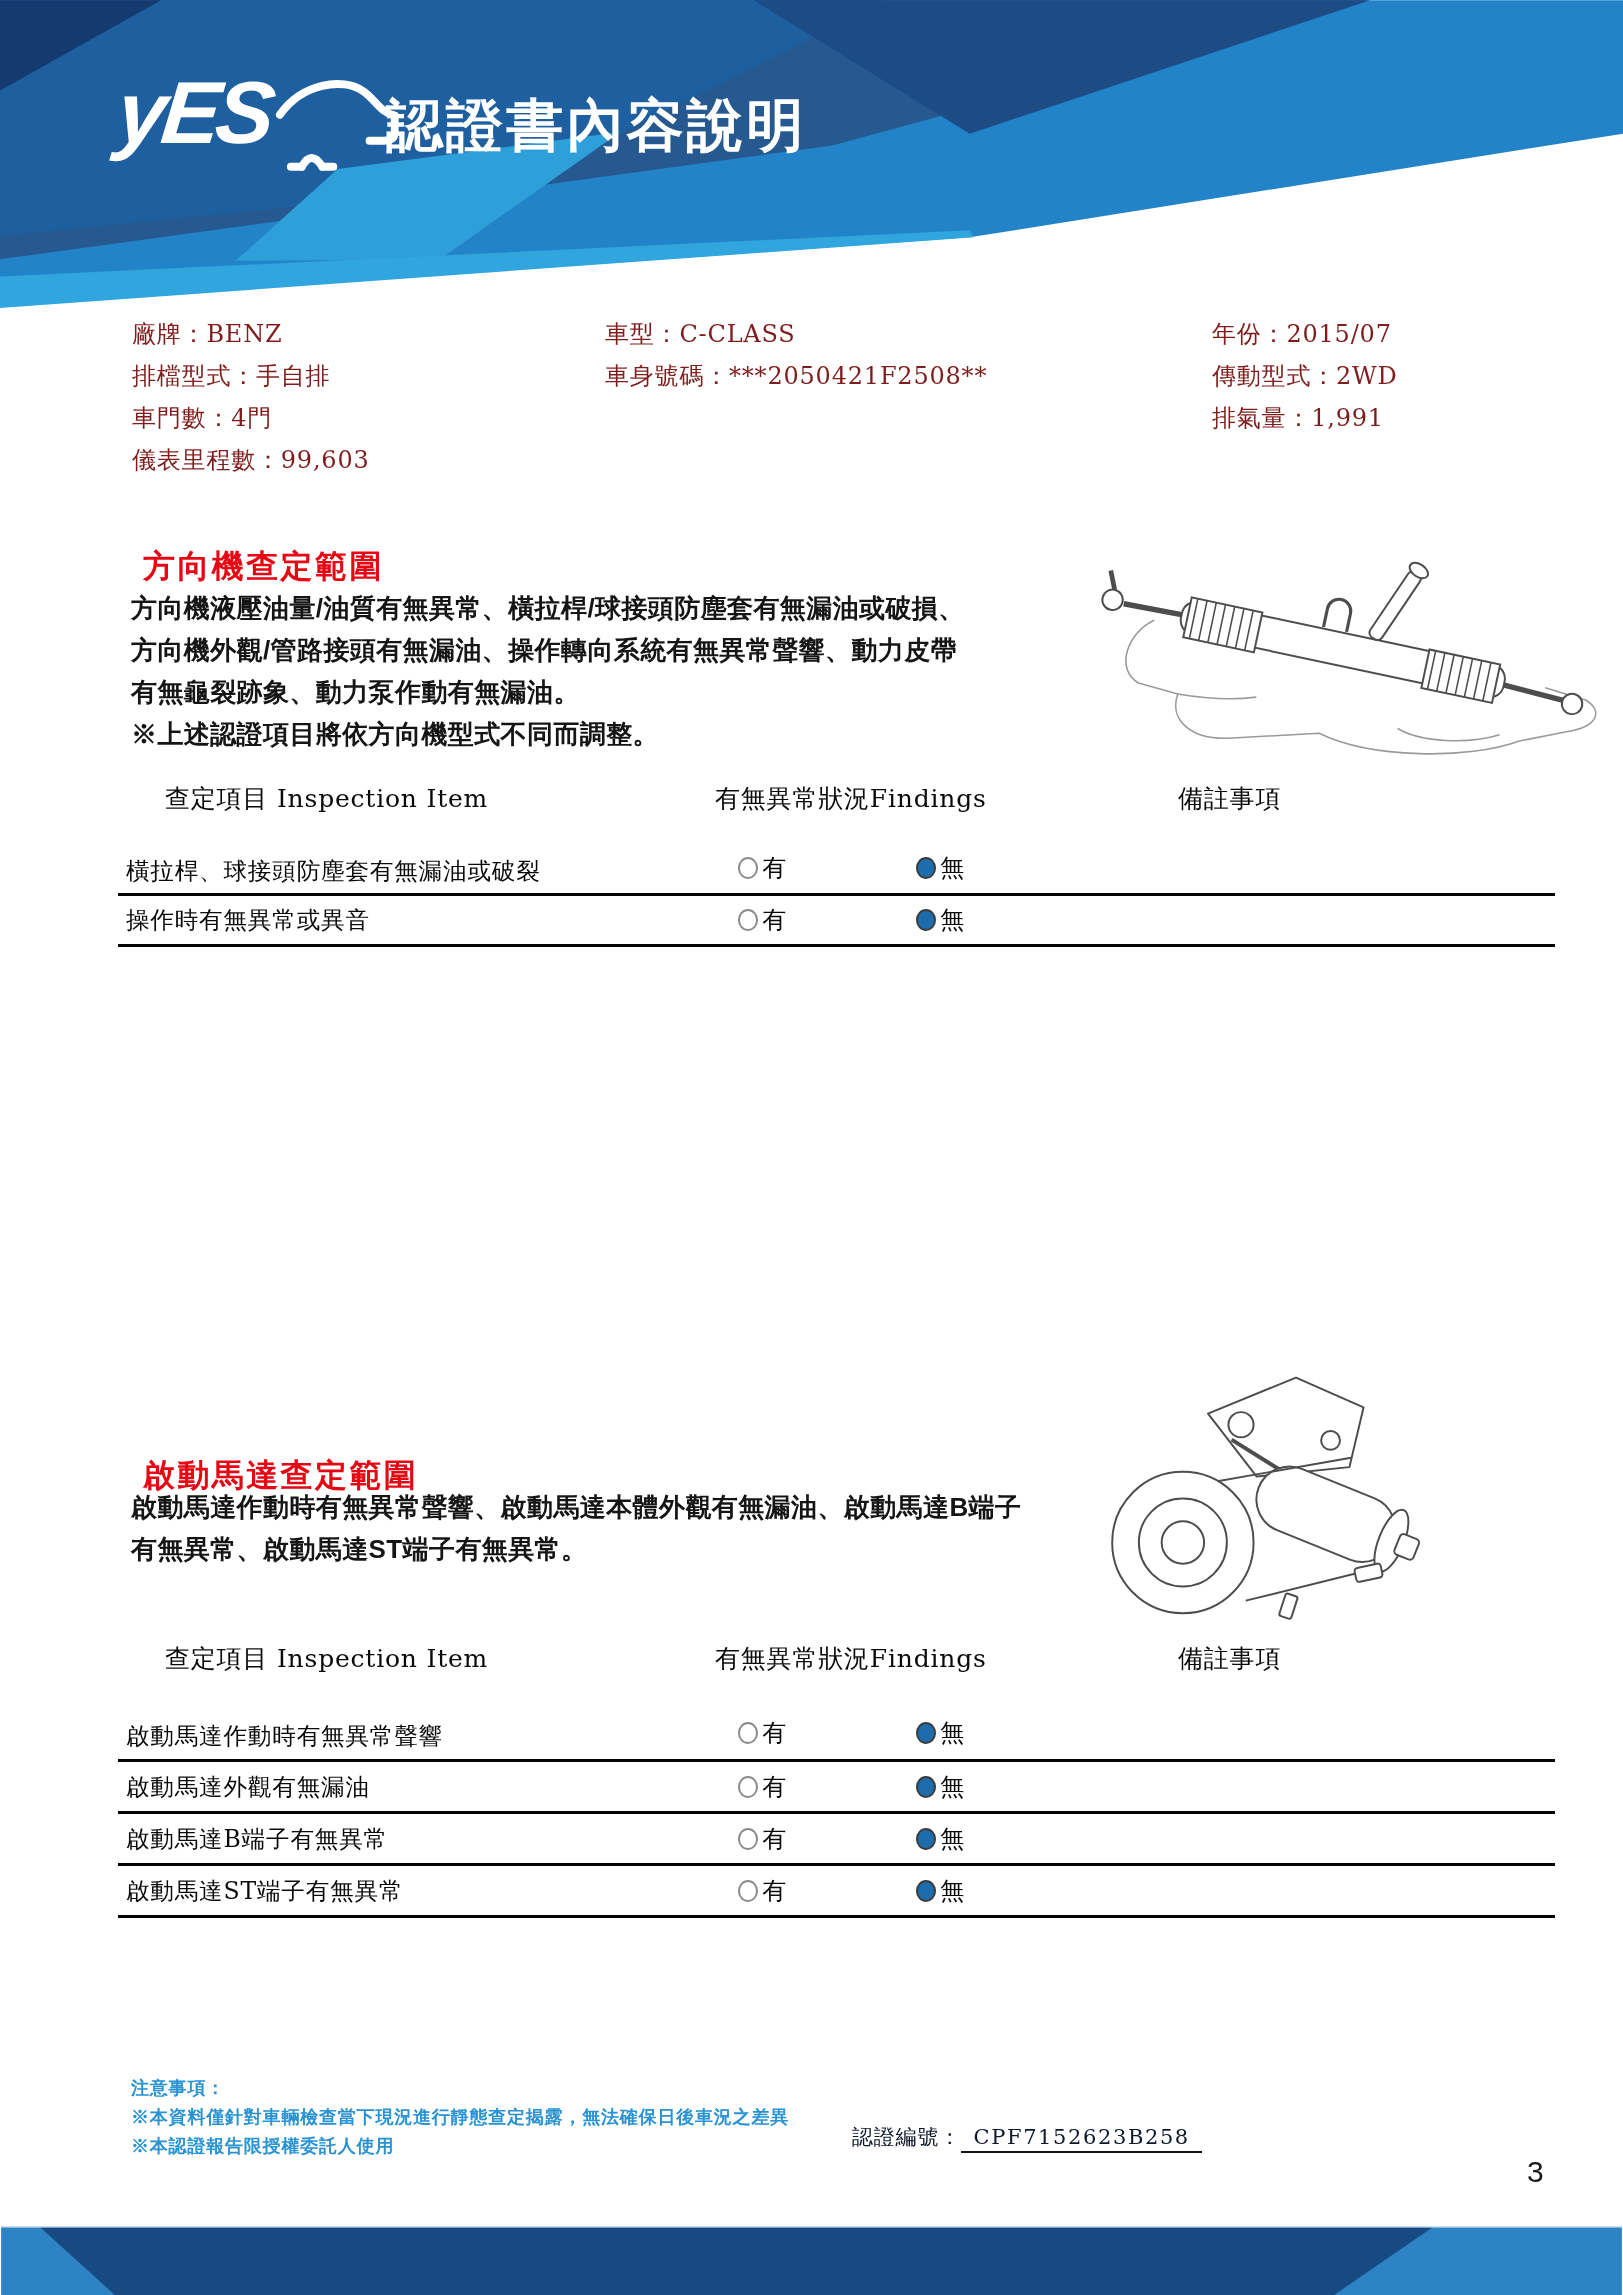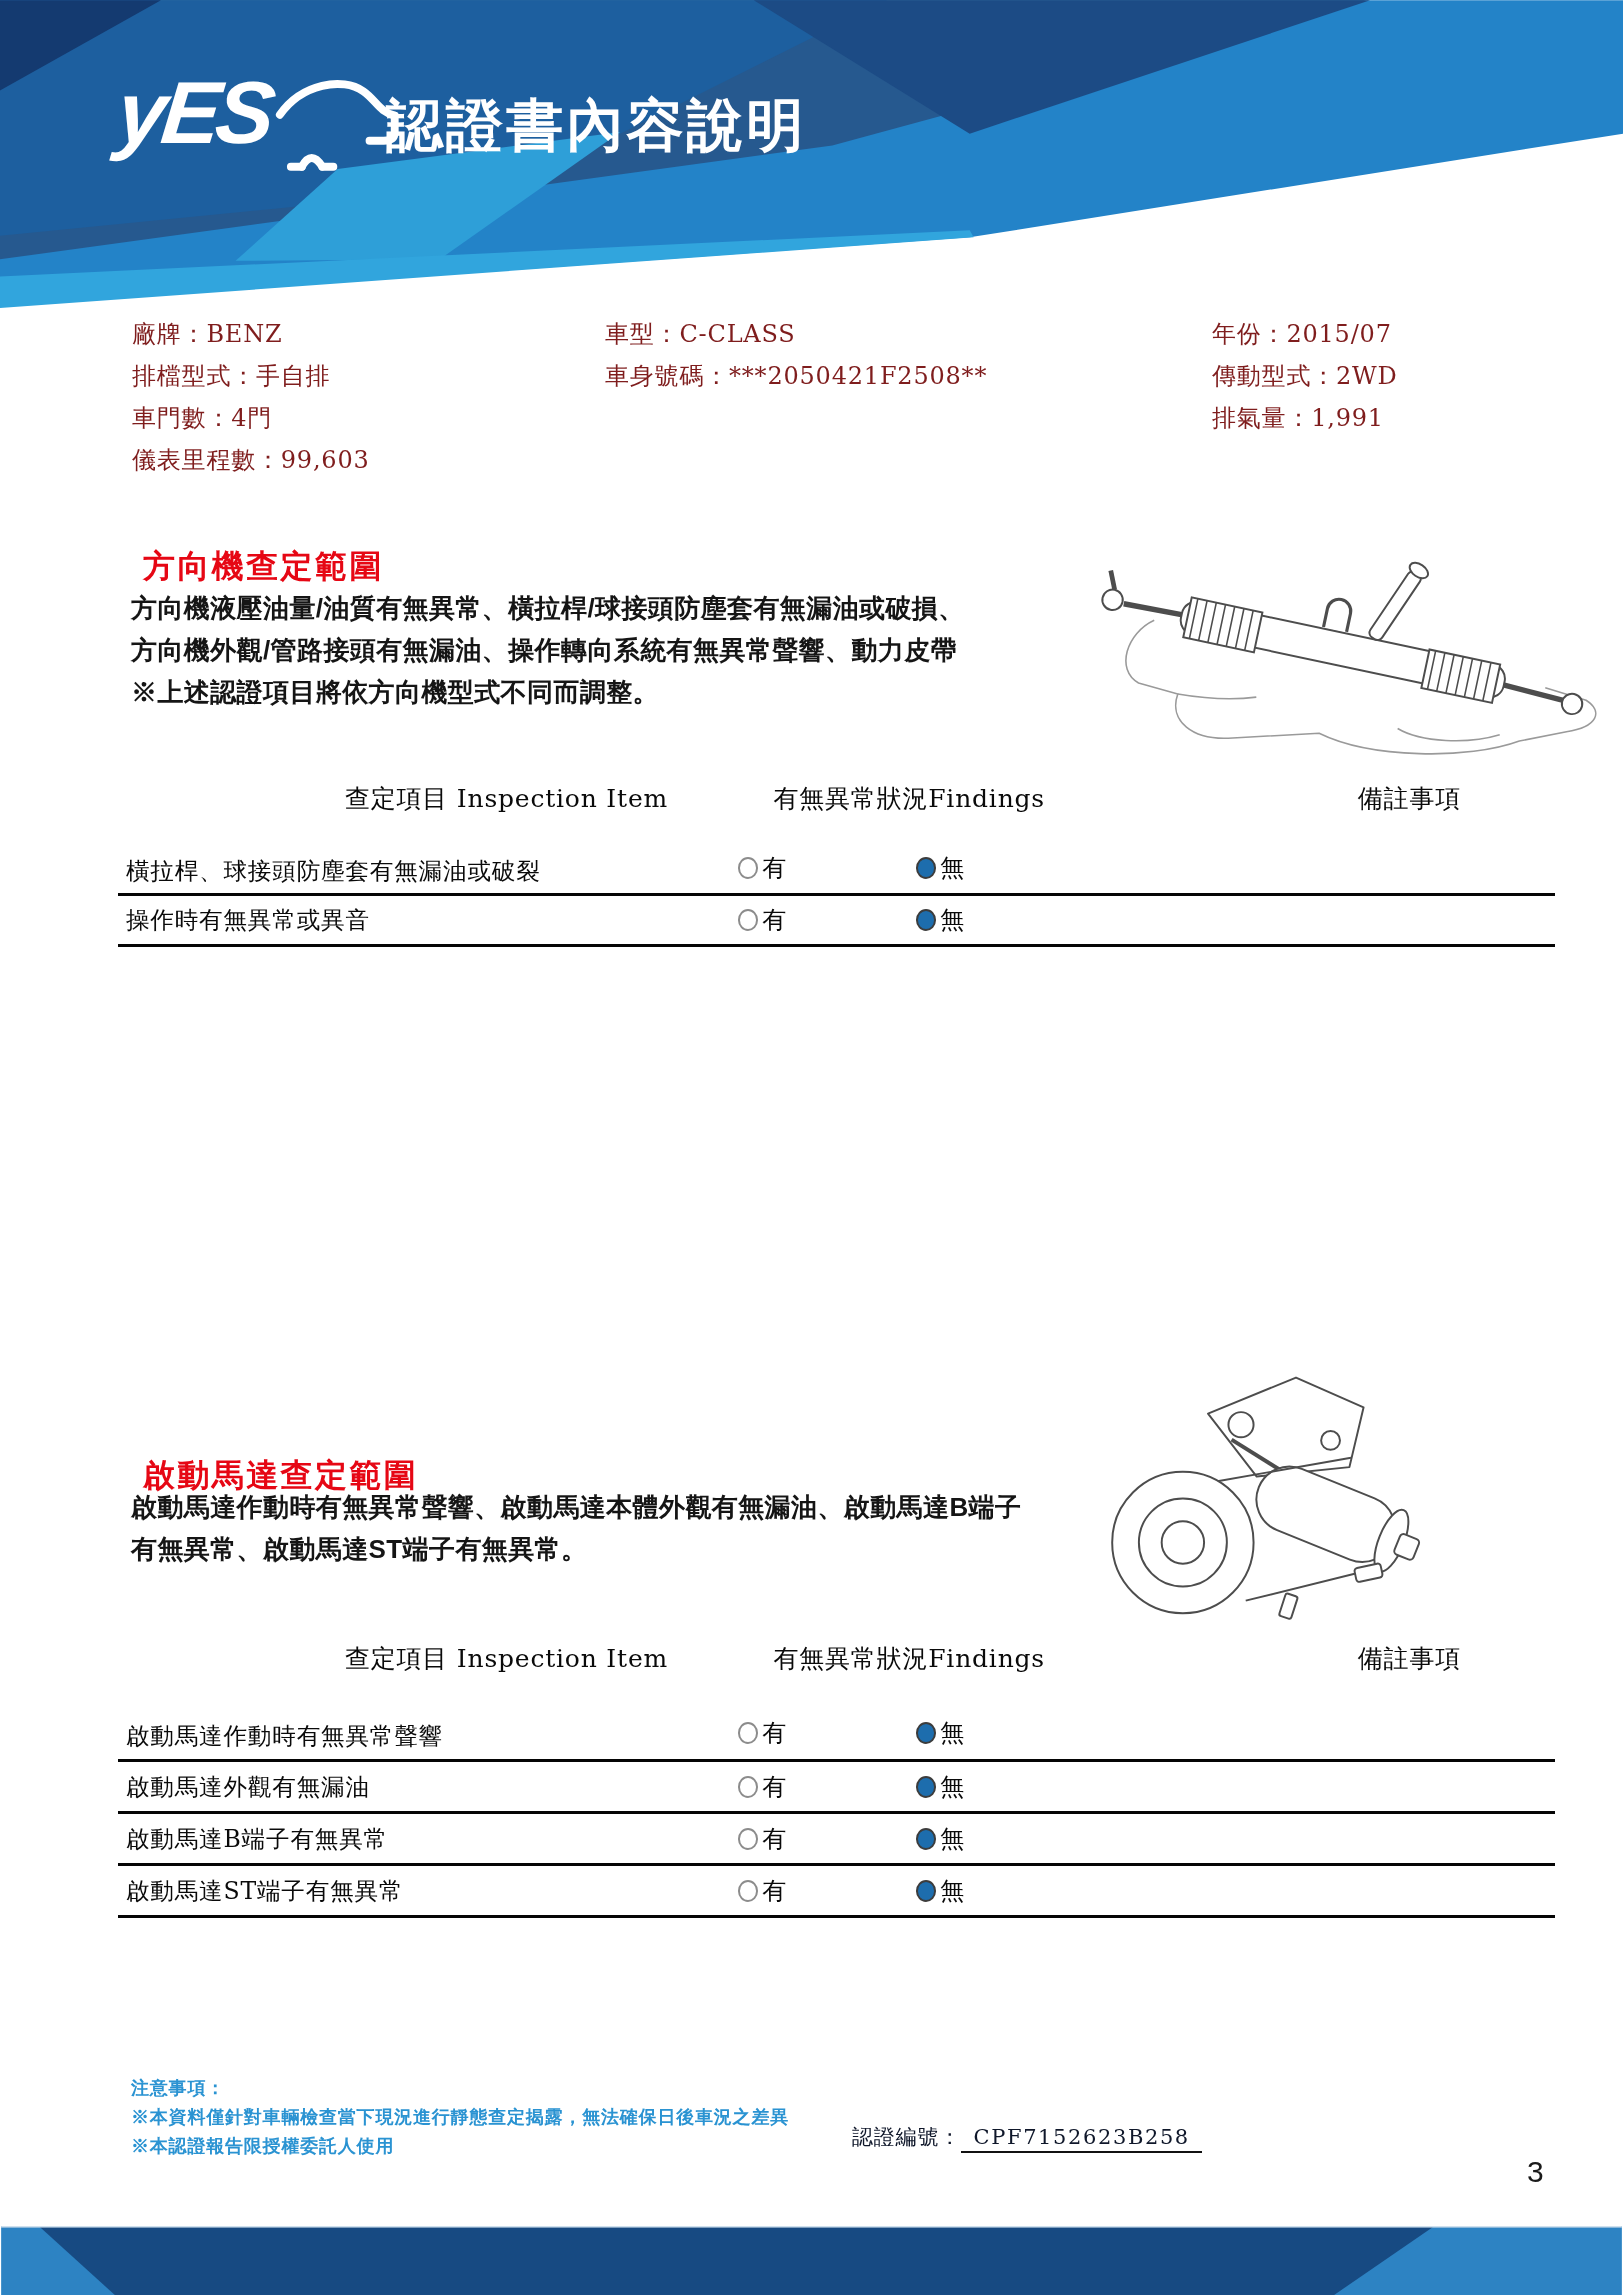--- a/index.html
+++ b/index.html
@@ -23,21 +23,21 @@
   
   .sec-title{position:absolute;left:131px;margin:12px;font-size:32px;line-height:36px;font-weight:800;
              color:#e60714;letter-spacing:2.4px;}
   .sec-desc{position:absolute;left:131px;font-size:26px;line-height:42px;font-weight:700;
             color:#151515;letter-spacing:0.4px;}
 
   
   .insp-table{position:absolute;left:118px;width:1437px;
               font-family:"DejaVu Serif","Liberation Serif",serif;}
   .t-head{position:relative;height:47px;}
-  .t-head span{position:absolute;top:4.7px;font-size:25px;letter-spacing:0.8px;color:#0a0a0a;text-align:right;}
+  .t-head span{position:absolute;top:4.7px;font-size:25px;letter-spacing:0.8px;color:#0a0a0a;text-align:left;}
   .th-1{left:47px;width:503px;} .th-2{left:597px;width:330px;} .th-3{left:1060px;width:283px;}
   .t-row{position:relative;border-bottom:3.9px solid #050505;display:flex;align-items:center;}
   .row-item{position:absolute;left:7.9px;font-size:23.6px;letter-spacing:0.8px;color:#0a0a0a;white-space:nowrap;}
   .radio-wrap{position:absolute;display:flex;align-items:center;}
   .radio-yes-pos{left:620px;} .radio-no-pos{left:798px;}
   .radio-dot{display:inline-block;width:20.4px;height:22px;border-radius:50%;box-sizing:border-box;}
   .dot-empty{border:2.4px solid #8c8c8c;background:#fff;}
   .dot-filled{border:2.4px solid #3c3c3c;background:#1d6dad;box-shadow:inset 0 0 0 1.6px #ffffff00;}
   .radio-label{font-size:24px;margin-left:3.9px;color:#0a0a0a;}
 
@@ -91,20 +91,21 @@
 <div class="vinfo vcol3">
   <div>年份：2015/07</div>
   <div>傳動型式：2WD</div>
   <div>排氣量：1,991</div>
 </div>
 
 <h2 class="sec-title" style="top:536px;">方向機查定範圍</h2>
 <div class="sec-desc" style="top:587px;width:1044px;">
   <div>方向機液壓油量/油質有無異常、橫拉桿/球接頭防塵套有無漏油或破損、</div>
   <div>方向機外觀/管路接頭有無漏油、操作轉向系統有無異常聲響、動力皮帶</div>
+  <div>有無龜裂跡象、動力泵作動有無漏油。</div>
   <div>※上述認證項目將依方向機型式不同而調整。</div>
 </div>
 
 <svg class="illus" style="left:1060px;top:532px;" width="563" height="236" viewBox="0 0 717 300">
   <g fill="none" stroke="#9a9a9a" stroke-width="2" stroke-linejoin="round">
     <path d="M120,112 C85,128 70,175 100,192 L150,206 C138,240 168,266 220,262 L330,256 C395,288 520,290 585,266 L645,254 C685,248 692,228 670,214 L618,198"></path>
     <path d="M150,206 C185,212 220,214 250,210"></path>
     <path d="M430,250 C460,268 520,270 560,258"></path>
   </g>
   <g transform="rotate(12 358 150)" stroke="#4d4d4d" fill="#ffffff" stroke-width="2.5">

